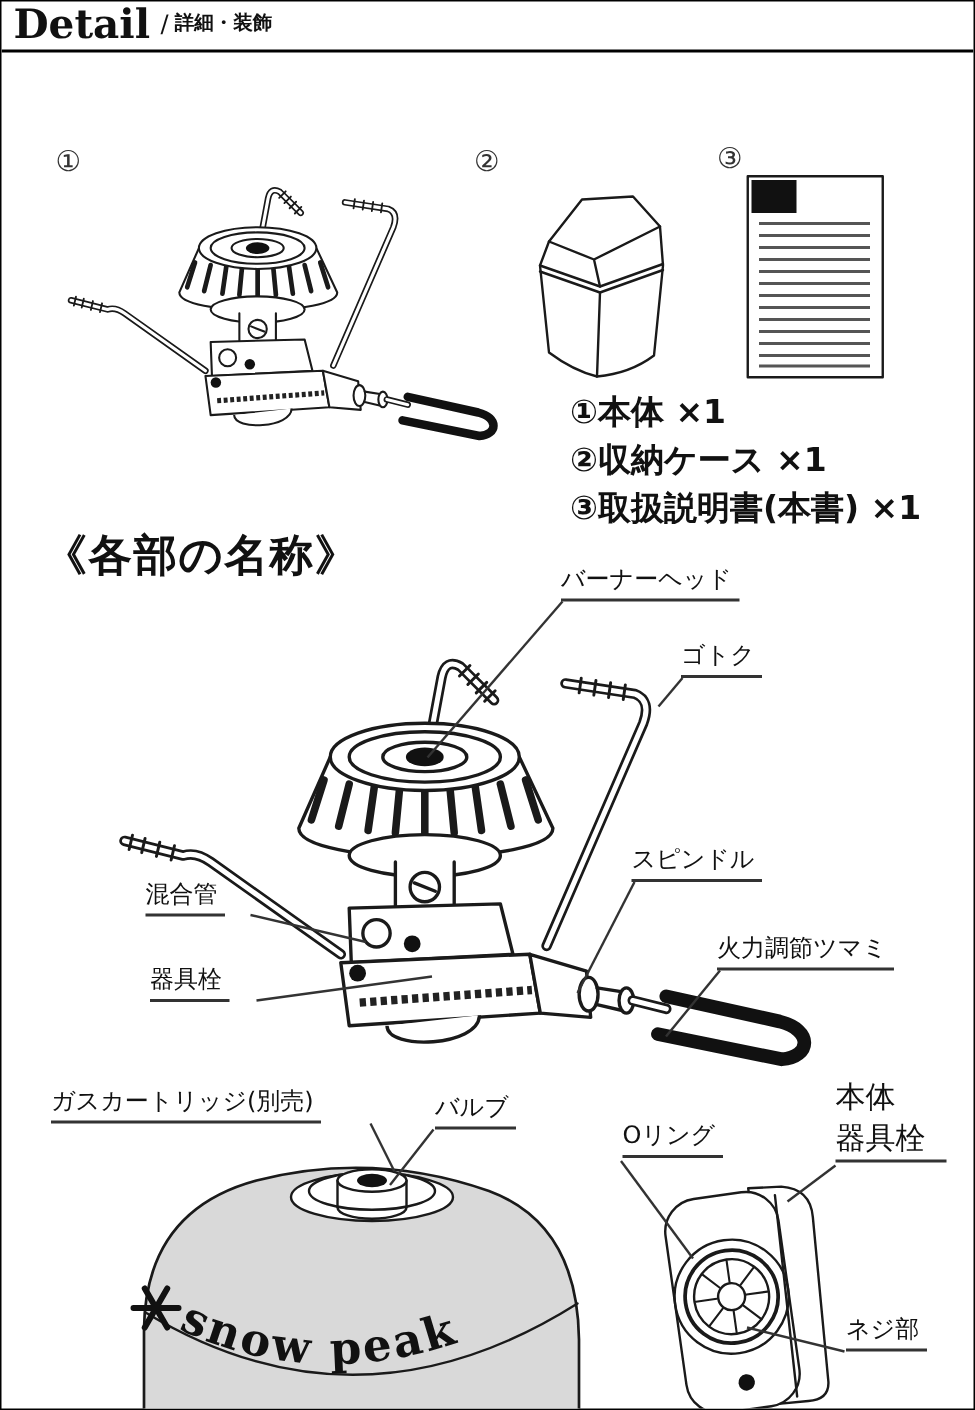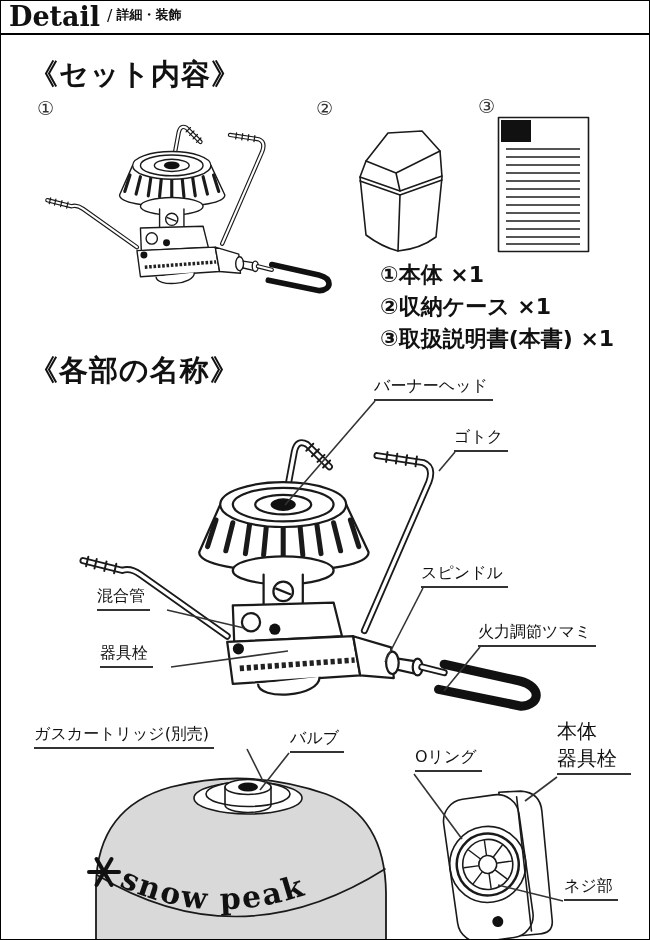--- a/index.html
+++ b/index.html
@@ -180,21 +180,20 @@
     </g>
   </svg>
 
   <div class="hdr">
     <span class="hdr-en">Detail</span>
     <span class="hdr-slash">/</span>
     <span class="hdr-ja">詳細・装飾</span>
   </div>
   <div class="hdr-rule"></div>
 
-  <div class="h-big" style="left:28px; top:54px;">《セット内容》</div>
 
   <span class="marker" style="left:36px; top:96px;">①</span>
   <span class="marker" style="left:315px; top:96px;">②</span>
   <span class="marker" style="left:477px; top:94px;">③</span>
 
   <div class="set-item" style="top:259px;">①本体 ×1</div>
   <div class="set-item" style="top:291px;">②収納ケース ×1</div>
   <div class="set-item" style="top:323px;">③取扱説明書(本書) ×1</div>
 
   <div class="h-big" style="left:28px; top:350px;">《各部の名称》</div>

